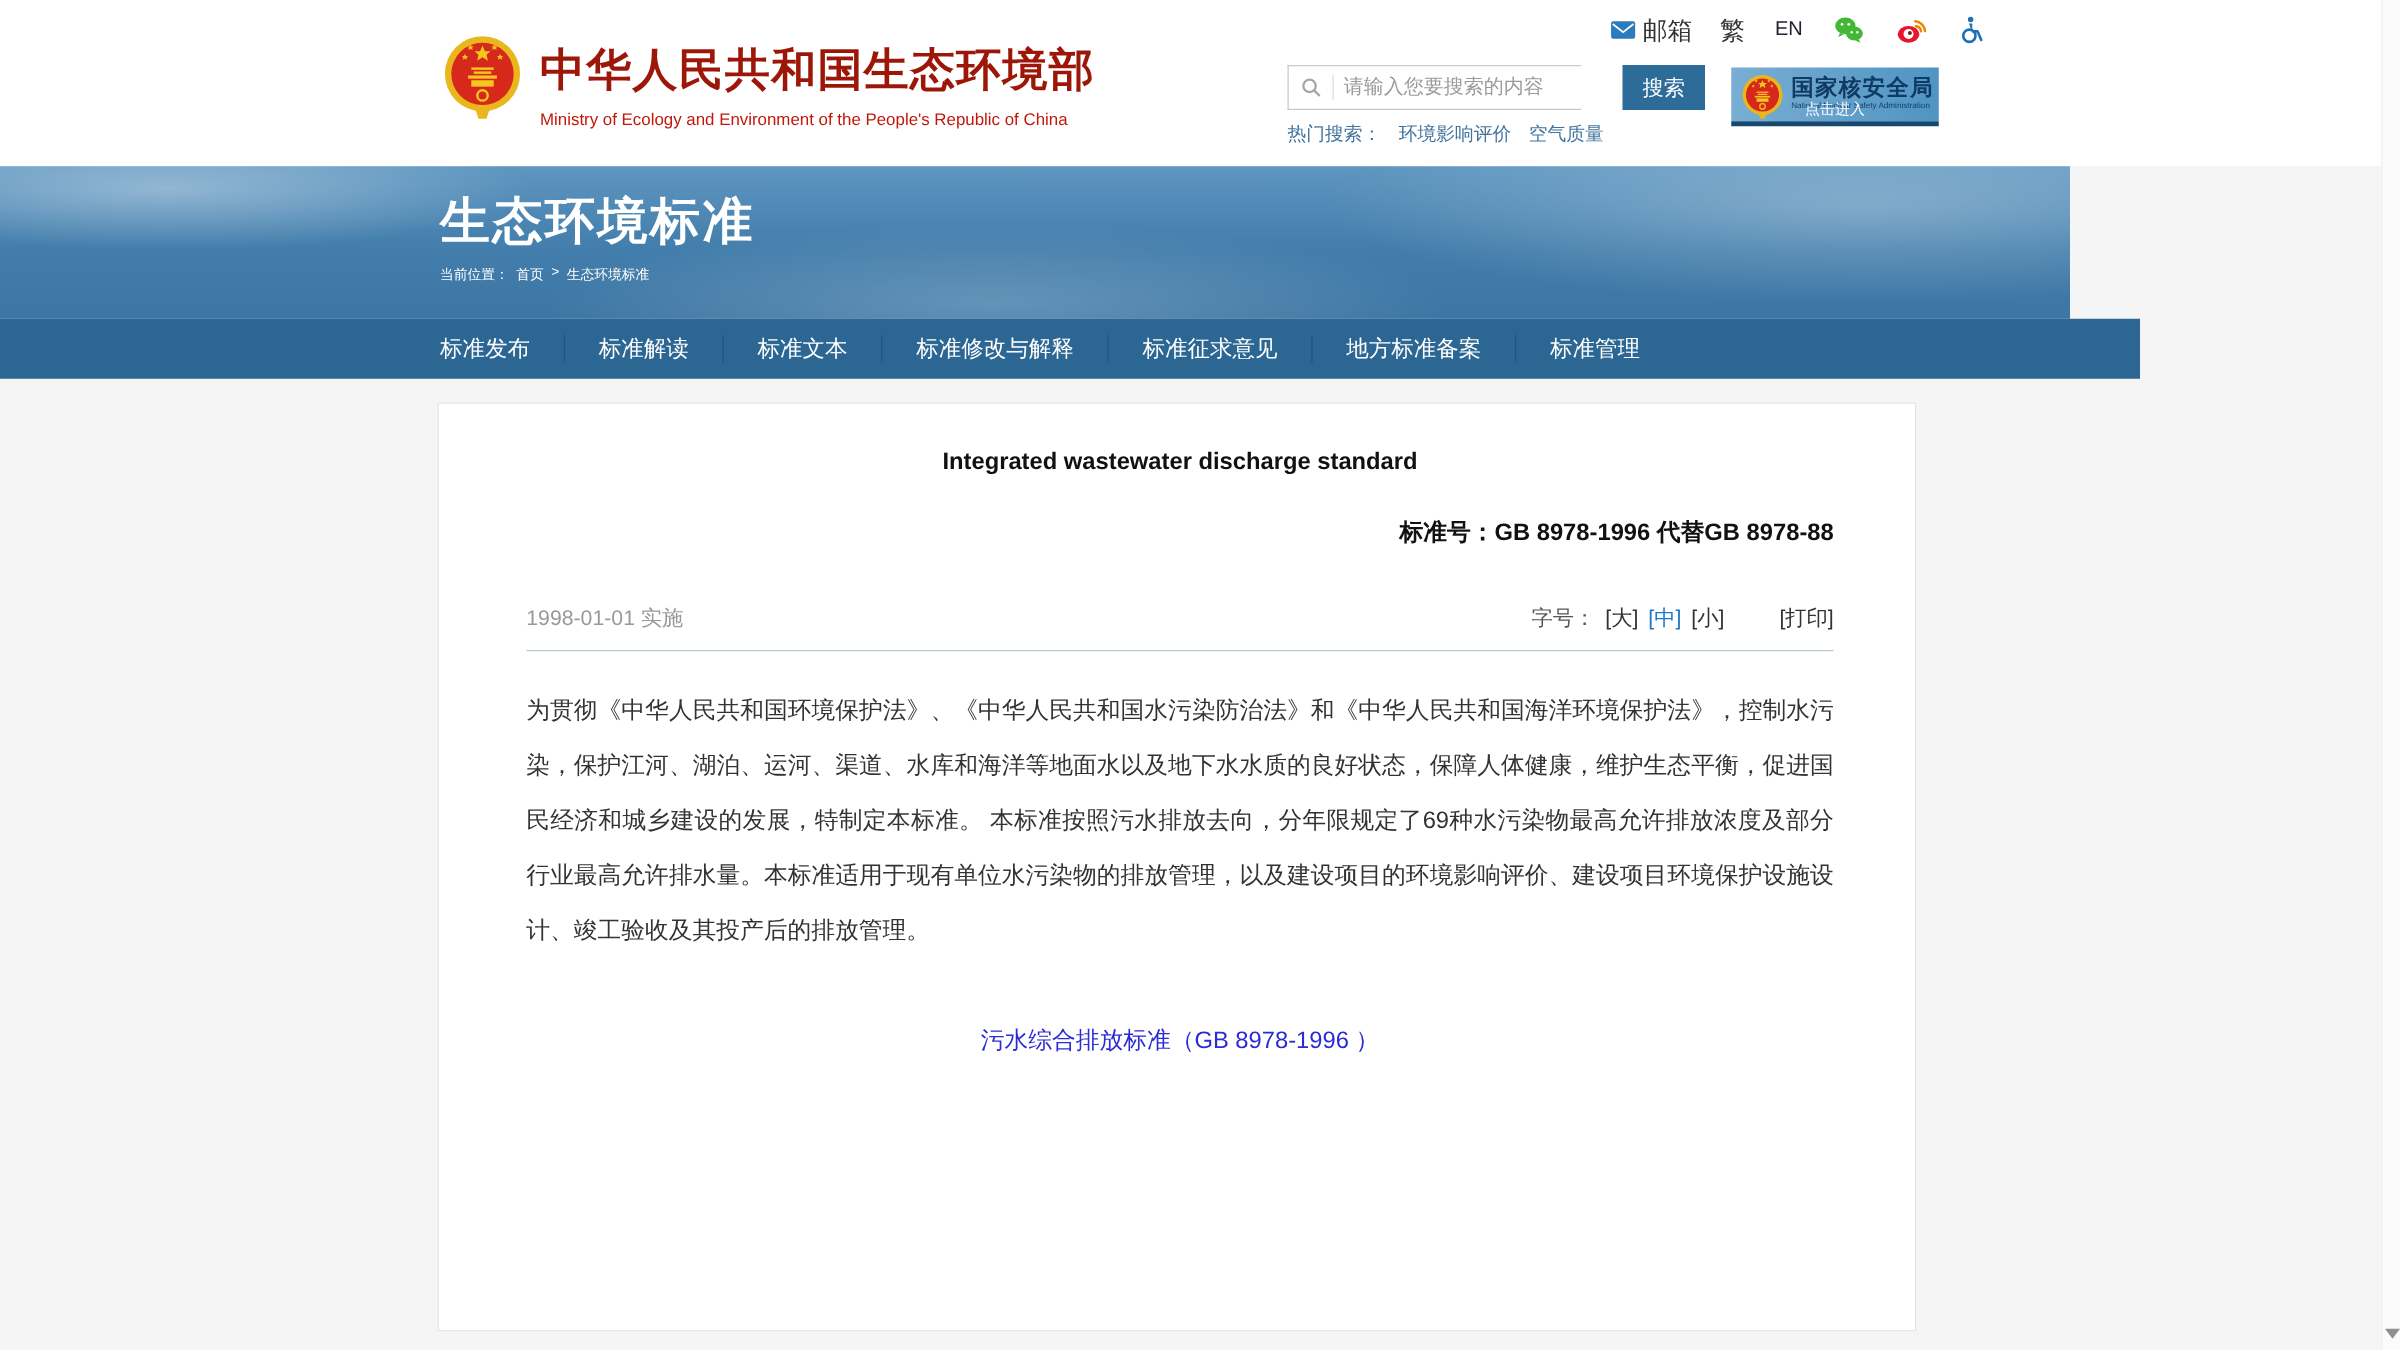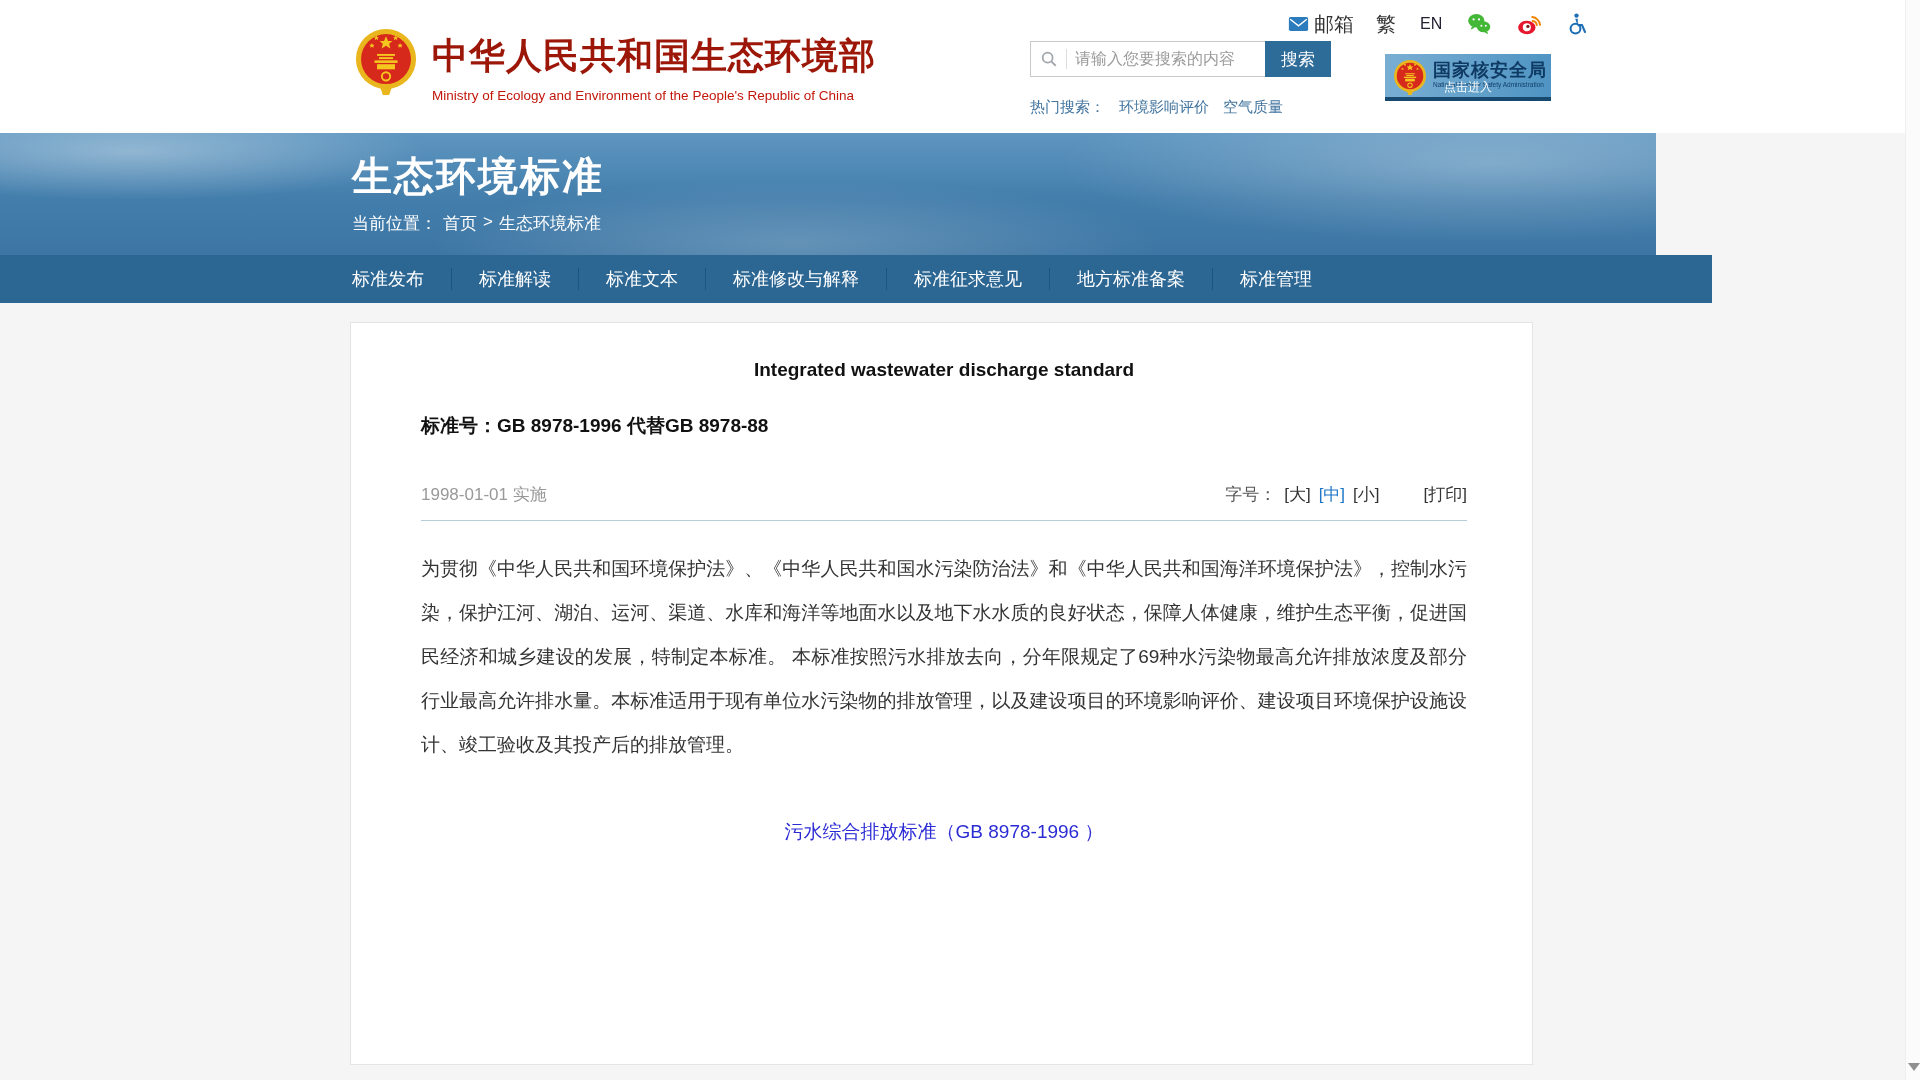--- a/index.html
+++ b/index.html
@@ -16,21 +16,21 @@
 
   .utility { position:absolute; left:1288px; top:11px; display:flex; align-items:center; height:26px; }
   .utility .txt { font-size:20px; color:#333; }
   .i-mail { width:21px; height:16px; margin-right:5px; }
   .u-trad { margin-left:22px; }
   .u-en { margin-left:24px; font-size:16px; color:#223; }
   .i-wechat { width:26px; height:26px; margin-left:24px; }
   .i-weibo { width:26px; height:26px; margin-left:24px; }
   .i-access { width:24px; height:26px; margin-left:22px; }
 
-  .search-row { position:absolute; left:1030px; top:41px; display:flex; height:36px; }
+  .search-row { position:absolute; left:1030px; top:52px; display:flex; height:36px;gap:33px; }
   .search-box { display:flex; align-items:center; width:235px; height:36px; background:#fff; border:1px solid #c9c9c9; border-right:none; }
   .i-search { width:18px; height:18px; margin-left:9px; flex:none; }
   .search-divider { width:1px; height:20px; background:#ddd; margin:0 8px; }
   .search-input { border:none; outline:none; width:180px; font-size:16px; color:#555; background:transparent; font-family:"Liberation Sans",sans-serif; }
   .search-input::placeholder { color:#9b9b9b; }
   .search-btn { width:66px; height:36px; background:#2d6b99; color:#fff; font-size:17px; border:none; cursor:pointer; font-family:"Liberation Sans",sans-serif; }
 
   .hot-row { position:absolute; left:1030px; top:98px; font-size:15px; color:#42749e; display:flex; }
   .hot-row .hot-link { color:#42749e; margin-left:14px; cursor:pointer; }
 
@@ -42,36 +42,36 @@
 
   
   .hero { position:absolute; left:0; top:133px; width:1656px; height:122px;
     background:
       radial-gradient(ellipse 420px 70px at 8% 15%, rgba(255,255,255,0.35), rgba(255,255,255,0) 70%),
       radial-gradient(ellipse 520px 90px at 48% 90%, rgba(255,255,255,0.20), rgba(255,255,255,0) 70%),
       radial-gradient(ellipse 600px 110px at 90% 25%, rgba(255,255,255,0.28), rgba(255,255,255,0) 72%),
       linear-gradient(180deg,#5e96c0 0%,#427dab 55%,#3d76a4 100%);
   }
   .hero-title { position:absolute; left:352px; top:16px; font-size:40px; font-weight:bold; color:#ffffff; letter-spacing:2px; }
-  .breadcrumb { position:absolute; left:352px; top:79px; font-size:17px; color:#ffffff; display:flex; }
+  .breadcrumb { position:absolute; left:352px; top:79px; font-size:11px; color:#ffffff; display:flex; }
   .breadcrumb span { margin-right:6px; }
   .bc-link { cursor:pointer; }
 
   
   .nav { position:absolute; left:0; top:255px; width:1712px; height:48px; background:#2c6693; display:flex; align-items:center; padding-left:352px; }
   .nav-item { font-size:18px; color:#ffffff; padding:0 27px; cursor:pointer; line-height:48px; }
   .nav-item:first-child { padding-left:0; }
   .nav-sep { width:1px; height:22px; background:#1d547e; }
 
   
   .card { position:absolute; left:350px; top:322px; width:1183px; height:743px; background:#ffffff; border:1px solid #e4e4e4; }
   .card-inner { padding:0 65px 0 70px; }
   .doc-title { margin-top:62px; text-align:center; font-size:30px; font-weight:bold; color:#333; letter-spacing:1px; }
   .doc-title-en { margin-top:36px; text-align:center; font-size:19px; font-weight:bold; color:#111; }
-  .doc-stdno { margin-top:32px; text-align:left; font-size:19px; font-weight:bold; color:#111; }
+  .doc-stdno { margin-top:32px; text-align:right; font-size:19px; font-weight:bold; color:#111; }
   .meta-row { margin-top:44px; display:flex; justify-content:space-between; align-items:baseline; }
   .meta-date { font-size:17px; color:#999; }
   .meta-ctrls { font-size:17px; color:#555; display:flex; align-items:baseline; }
   .size-opt { color:#333; margin-left:8px; cursor:pointer; }
   .size-opt.active { color:#2077c8; }
   .print-btn { color:#333; margin-left:44px; cursor:pointer; }
   .meta-hr { margin-top:14px; border:none; border-top:1px solid #b7cdd8; height:0; }
   .doc-body { margin-top:26px; font-size:19px; color:#333; line-height:44px; text-align:justify; }
   .doc-link { display:block; margin-top:52px; text-align:center; font-size:19px; color:#2b2bd5; text-decoration:none; cursor:pointer; }
   .doc-link.second { margin-top:40px; }

